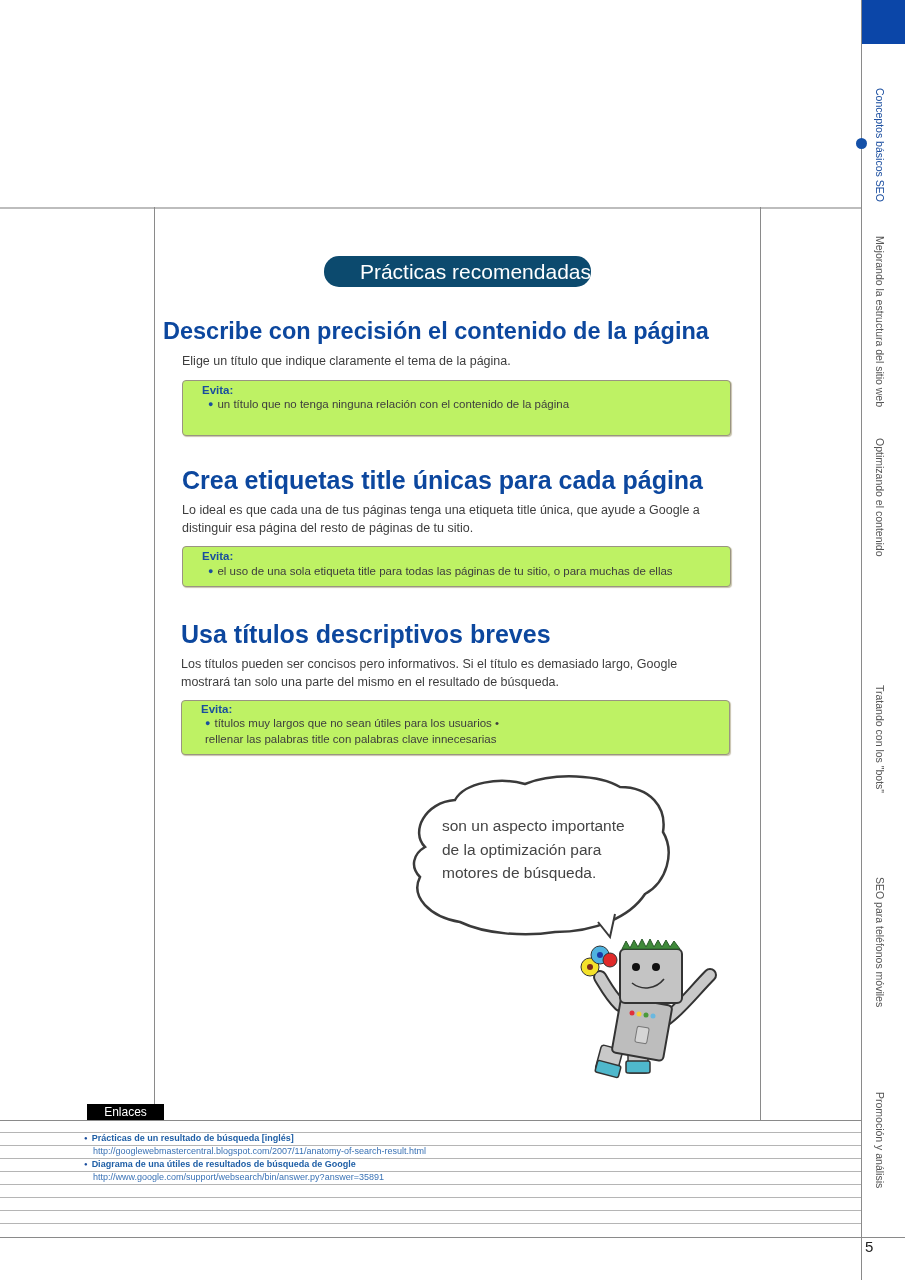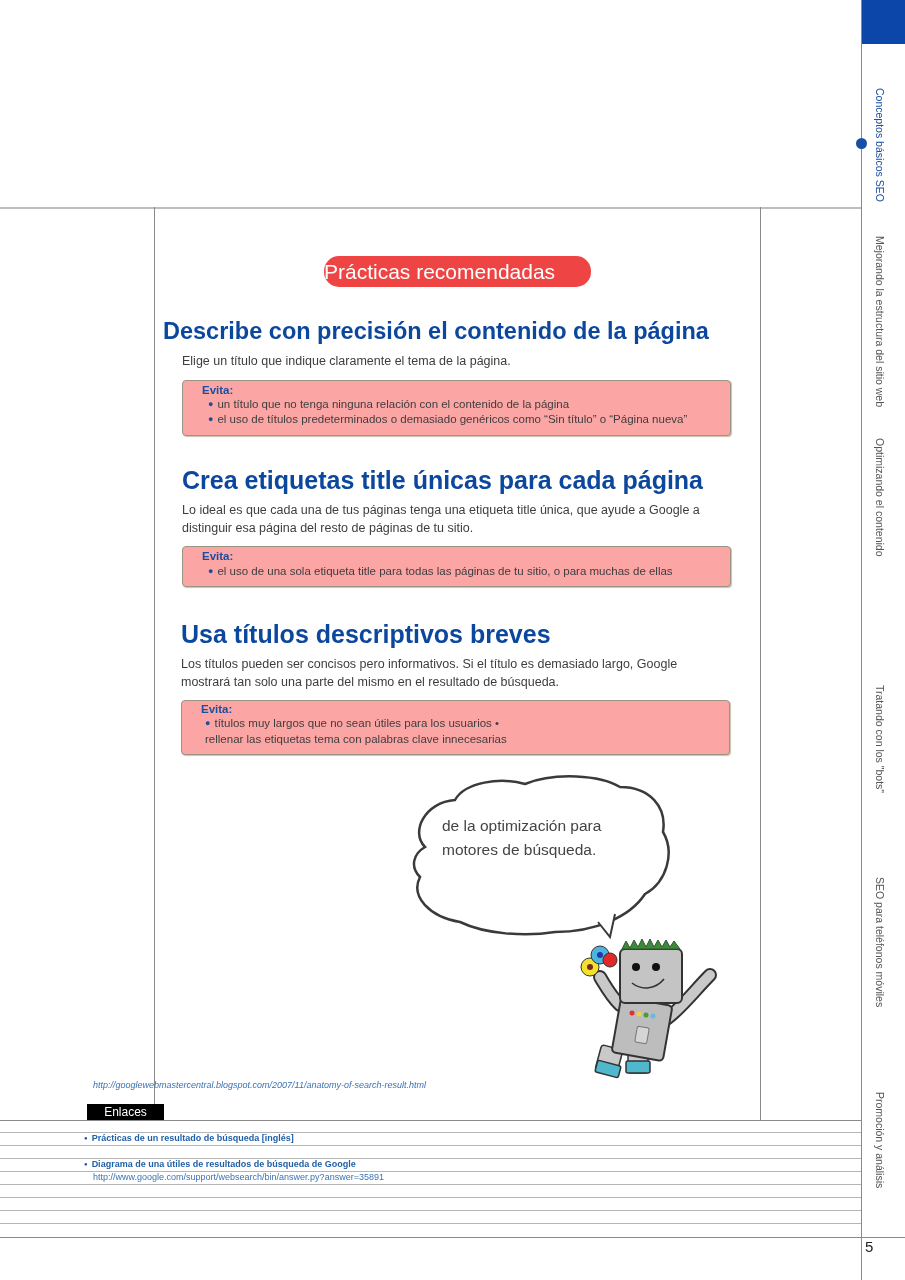--- a/index.html
+++ b/index.html
@@ -13,25 +13,25 @@
   
   .side-top { position:absolute; left:862px; top:0; width:43px; height:44px; background:#0b46a8; }
   .side-line { position:absolute; left:861px; top:0; width:1px; height:1280px; background:#8a8a8a; }
   .side-dot { position:absolute; left:856px; top:138px; width:11px; height:11px; border-radius:50%; background:#1450a8; }
   .side-item { position:absolute; left:866px; width:20px; writing-mode:vertical-rl; font-size:10.5px;
                color:#555; white-space:nowrap; letter-spacing:0; }
   .side-item.active { color:#1c4fa0; }
   .page-num { position:absolute; left:865px; top:1238px; font-size:15px; color:#222; }
 
   
-  .pill { position:absolute; left:324px; top:256px; width:267px; height:31px; border-radius:15px; background:#ef4444;
-          color:#fff; font-size:21px; line-height:31px; text-align:left; }
+  .pill { position:absolute; left:324px; top:256px; width:267px; height:31px; border-radius:15px; background:#0c4a6e;
+          color:#fff; font-size:21px; line-height:31px; text-align:right; }
   .h1 { position:absolute; color:#0c479e; font-weight:bold; white-space:nowrap; }
   .p { position:absolute; font-size:12.5px; line-height:18px; color:#3d3d3d; }
-  .evita-box { position:absolute; background:#fca5a5; border:1px solid #9a9482; border-radius:4px;
+  .evita-box { position:absolute; background:#bef264; border:1px solid #9a9482; border-radius:4px;
                box-shadow:1px 1px 1px #c8c2ad; }
   .evita-title { font-size:11.5px; font-weight:bold; color:#1a4e9e; }
   .evita-item { font-size:11.5px; line-height:15px; color:#3d3d3d; white-space:nowrap; }
   .bullet { color:#1a4e9e; font-size:9px; margin-right:4px; vertical-align:1px; }
 
   
   .bubble-text { position:absolute; left:442px; top:814px; width:220px; font-size:15.5px; line-height:23.5px; color:#444; }
 
   
   .enlaces { position:absolute; left:87px; top:1104px; width:77px; height:17px; background:#000; color:#fff;
@@ -56,45 +56,45 @@
 <div class="side-item" style="top:877px;">SEO para teléfonos móviles</div>
 <div class="side-item" style="top:1092px;">Promoción y análisis</div>
 
 <div class="pill">Prácticas recomendadas</div>
 
 <div class="h1" style="left:163px;top:318px;font-size:23.5px;">Describe con precisión el contenido de la página</div>
 <div class="p" style="left:182px;top:352px;">Elige un título que indique claramente el tema de la página.</div>
 <div class="evita-box" style="left:182px;top:380px;width:547px;height:54px;">
   <div class="evita-title" style="position:absolute;left:19px;top:3px;">Evita:</div>
   <div class="evita-item" style="position:absolute;left:25px;top:16px;"><span class="bullet">●</span><span>un título que no tenga ninguna relación con el contenido de la página</span></div>
-  <div class="evita-item" style="position:absolute;left:25px;top:31px;"><span class="bullet">●</span><span>el uso de títulos predeterminados o demasiado genéricos como “Sin título” o “Página nueva”</span></div>
 </div>
 
 <div class="h1" style="left:182px;top:466px;font-size:25px;">Crea etiquetas title únicas para cada página</div>
 <div class="p" style="left:182px;top:501px;">Lo ideal es que cada una de tus páginas tenga una etiqueta title única, que ayude a Google a</div>
 <div class="p" style="left:182px;top:519px;">distinguir esa página del resto de páginas de tu sitio.</div>
 <div class="evita-box" style="left:182px;top:546px;width:547px;height:39px;">
   <div class="evita-title" style="position:absolute;left:19px;top:3px;">Evita:</div>
   <div class="evita-item" style="position:absolute;left:25px;top:17px;"><span class="bullet">●</span><span>el uso de una sola etiqueta title para todas las páginas de tu sitio, o para muchas de ellas</span></div>
 </div>
 
 <div class="h1" style="left:181px;top:620px;font-size:25px;">Usa títulos descriptivos breves</div>
 <div class="p" style="left:181px;top:655px;">Los títulos pueden ser concisos pero informativos. Si el título es demasiado largo, Google</div>
 <div class="p" style="left:181px;top:673px;">mostrará tan solo una parte del mismo en el resultado de búsqueda.</div>
 <div class="evita-box" style="left:181px;top:700px;width:547px;height:53px;">
   <div class="evita-title" style="position:absolute;left:19px;top:2px;">Evita:</div>
   <div class="evita-item" style="position:absolute;left:23px;top:15px;"><span class="bullet">●</span><span>títulos muy largos que no sean útiles para los usuarios •</span></div>
-  <div class="evita-item" style="position:absolute;left:23px;top:31px;">rellenar las etiquetas tema con palabras clave innecesarias</div>
+  <div class="evita-item" style="position:absolute;left:23px;top:31px;">rellenar las palabras title con palabras clave innecesarias</div>
 </div>
 
 <svg class="abs" style="left:405px;top:772px;" width="270" height="170" viewBox="0 0 270 170">
   <path d="M20,75 C5,60 20,30 50,28 C60,10 95,5 120,12 C150,0 195,3 215,15 C245,15 262,35 258,60 C270,80 262,110 240,122 C225,145 190,160 150,160 C120,165 80,162 55,150 C25,145 5,125 15,105 C5,95 8,82 20,75 Z" fill="#ffffff" stroke="#3a3a3a" stroke-width="2.5"></path>
   <path d="M193,150 L205,165 L210,142" fill="#ffffff" stroke="#3a3a3a" stroke-width="2"></path>
 </svg>
 <div class="bubble-text">
+  <div>son un aspecto importante</div>
   <div>de la optimización para</div>
   <div>motores de búsqueda.</div>
 </div>
 
 <svg class="abs" style="left:570px;top:935px;" width="155" height="150" viewBox="0 0 155 150">
 
   <path d="M95,85 C110,75 125,55 140,40" stroke="#333" stroke-width="14" fill="none" stroke-linecap="round"></path>
   <path d="M95,85 C110,75 125,55 140,40" stroke="#c9c9c9" stroke-width="10" fill="none" stroke-linecap="round"></path>
 
   <path d="M50,70 C40,60 35,50 30,42" stroke="#333" stroke-width="14" fill="none" stroke-linecap="round"></path>
@@ -131,17 +131,17 @@
 <div class="hline" style="left:0;top:1145px;width:861px;"></div>
 <div class="hline" style="left:0;top:1158px;width:861px;"></div>
 <div class="hline" style="left:0;top:1171px;width:861px;"></div>
 <div class="hline" style="left:0;top:1184px;width:861px;"></div>
 <div class="hline" style="left:0;top:1197px;width:861px;"></div>
 <div class="hline" style="left:0;top:1210px;width:861px;"></div>
 <div class="hline" style="left:0;top:1223px;width:861px;"></div>
 <div class="hline" style="left:0;top:1237px;width:905px;background:#8a8a8a;"></div>
 
 <div class="link-title" style="top:1133px;"><span class="bullet" style="font-size:6px;">●</span><span>Prácticas de un resultado de búsqueda [inglés]</span></div>
-<div class="link-url" style="top:1080px;font-style:italic;">http://googlewebmastercentral.blogspot.com/2007/11/anatomy-of-search-result.html</div>
+<div class="link-url" style="top:1146px;">http://googlewebmastercentral.blogspot.com/2007/11/anatomy-of-search-result.html</div>
 <div class="link-title" style="top:1159px;"><span class="bullet" style="font-size:6px;">●</span><span>Diagrama de una útiles de resultados de búsqueda de Google</span></div>
 <div class="link-url" style="top:1172px;">http://www.google.com/support/websearch/bin/answer.py?answer=35891</div>
 
 <div class="page-num">5</div>
 
 </body></html>

